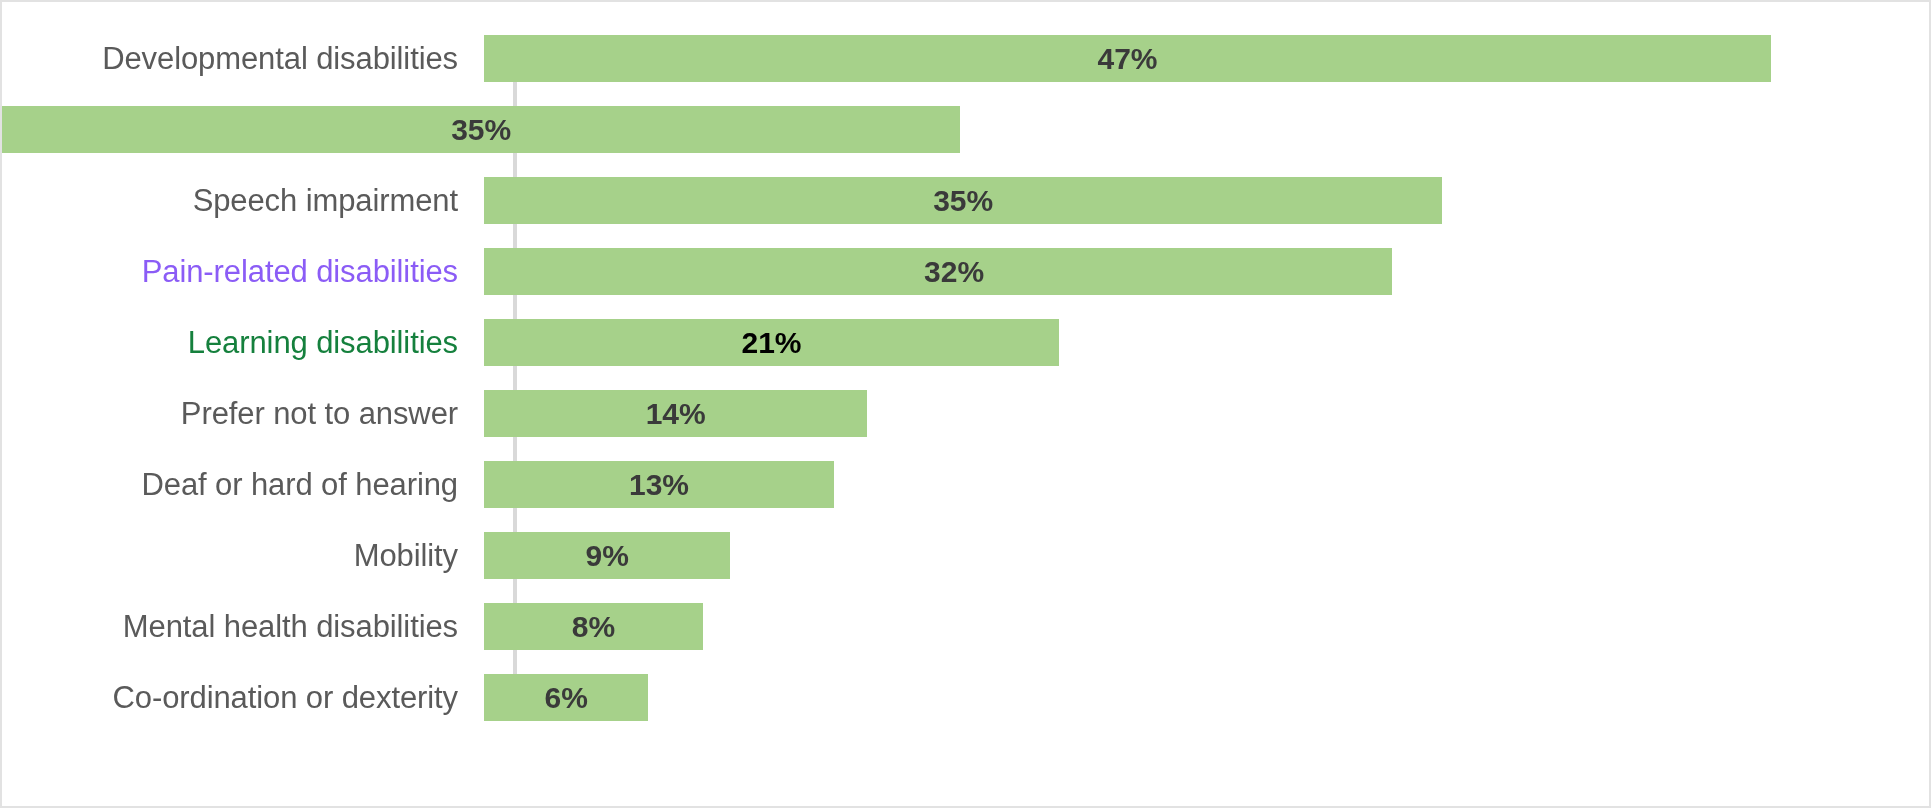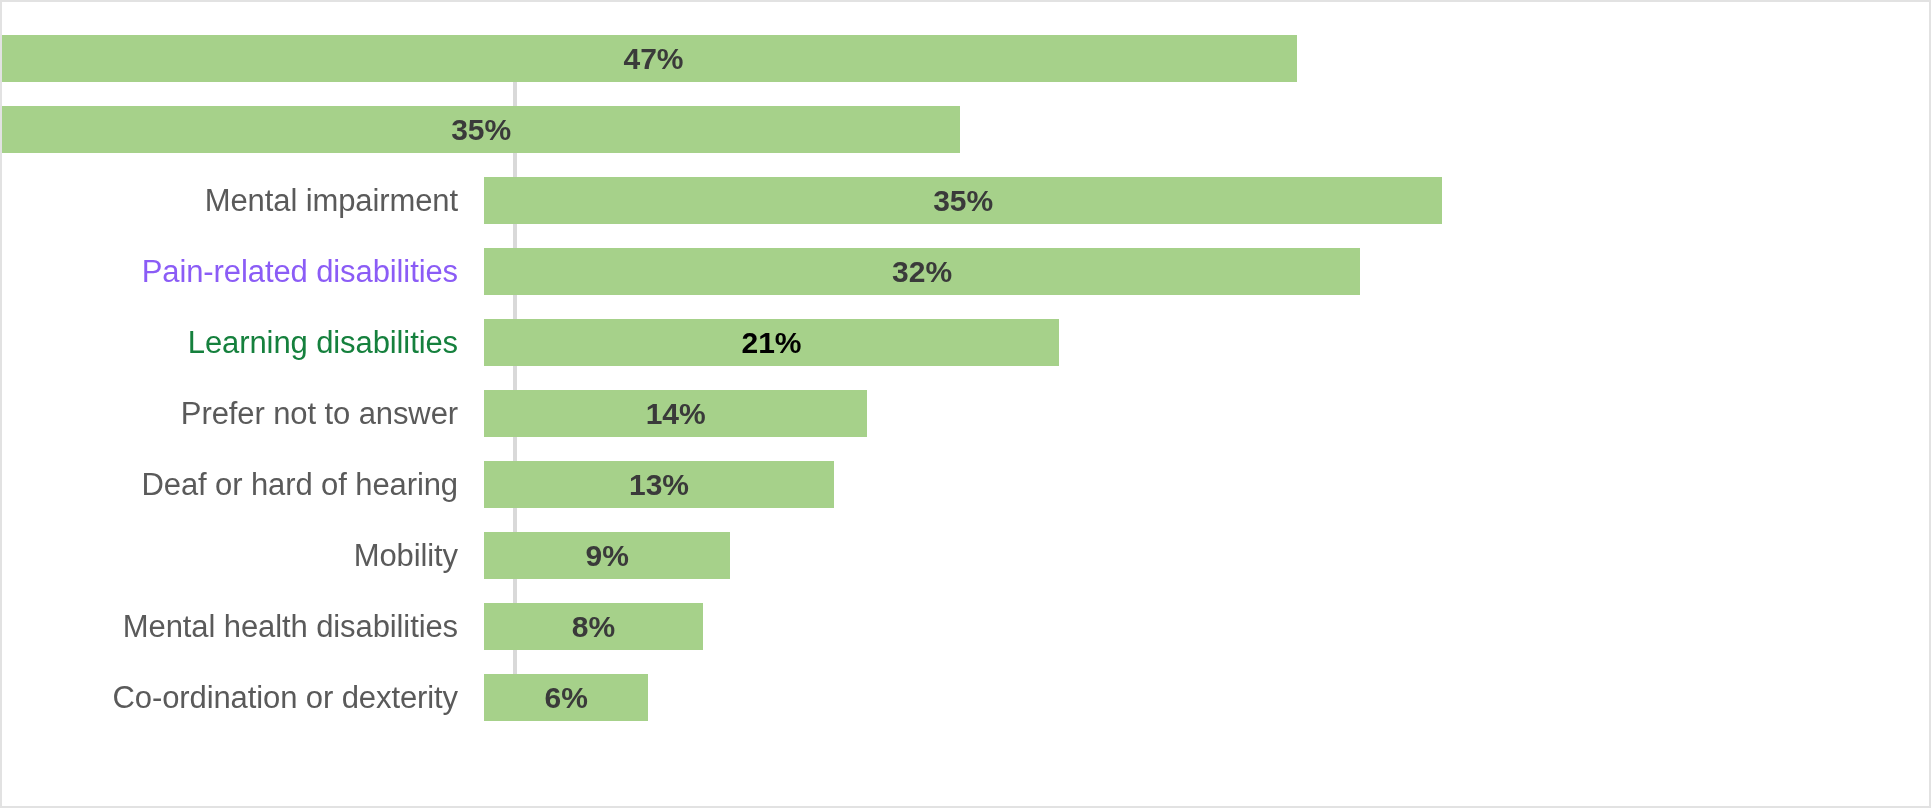--- a/index.html
+++ b/index.html
@@ -83,45 +83,46 @@
   }
 </style>
 </head>
 <body>
 
 <div class="chart-frame">
   <div class="plot-area">
     <div class="axis-line"></div>
     <div class="rows" id="rows">
         <div class="bar-row">
+          <div class="cat-label" style="color: rgb(90, 90, 90);">Developmental disabilities</div>
           <div class="bar-track">
-            <div class="bar" style="background: rgb(166, 209, 138); width: 1287px; padding-left: 8px;">
+            <div class="bar" style="background: rgb(166, 209, 138); width: 1287px;">
               <span class="bar-value" style="color: rgb(58, 58, 58);">47%</span>
             </div>
           </div>
         </div>
         <div class="bar-row">
           <div class="bar-track">
             <div class="bar" style="background: rgb(166, 209, 138); width: 958.404px;">
               <span class="bar-value" style="color: rgb(58, 58, 58);">35%</span>
             </div>
           </div>
         </div>
         <div class="bar-row">
-          <div class="cat-label" style="color: rgb(90, 90, 90);">Mental impairment</div>
+          <div class="cat-label" style="color: rgb(90, 90, 90);">Speech impairment</div>
           <div class="bar-track">
             <div class="bar" style="background: rgb(166, 209, 138); width: 958.404px;">
               <span class="bar-value" style="color: rgb(58, 58, 58);">35%</span>
             </div>
           </div>
         </div>
         <div class="bar-row">
           <div class="cat-label" style="color: #8b5cf6; padding-left: 20px;">Pain-related disabilities</div>
           <div class="bar-track">
-            <div class="bar" style="background: rgb(166, 209, 138); width: 876.255px;">
+            <div class="bar" style="background: rgb(166, 209, 138); width: 876.255px; padding-left: 32px;">
               <span class="bar-value" style="color: rgb(58, 58, 58);">32%</span>
             </div>
           </div>
         </div>
         <div class="bar-row">
           <div class="cat-label" style="color: #15803d;">Learning disabilities</div>
           <div class="bar-track">
             <div class="bar" style="background: rgb(166, 209, 138); width: 575.043px;">
               <span class="bar-value" style="color: #000000;">21%</span>
             </div>

